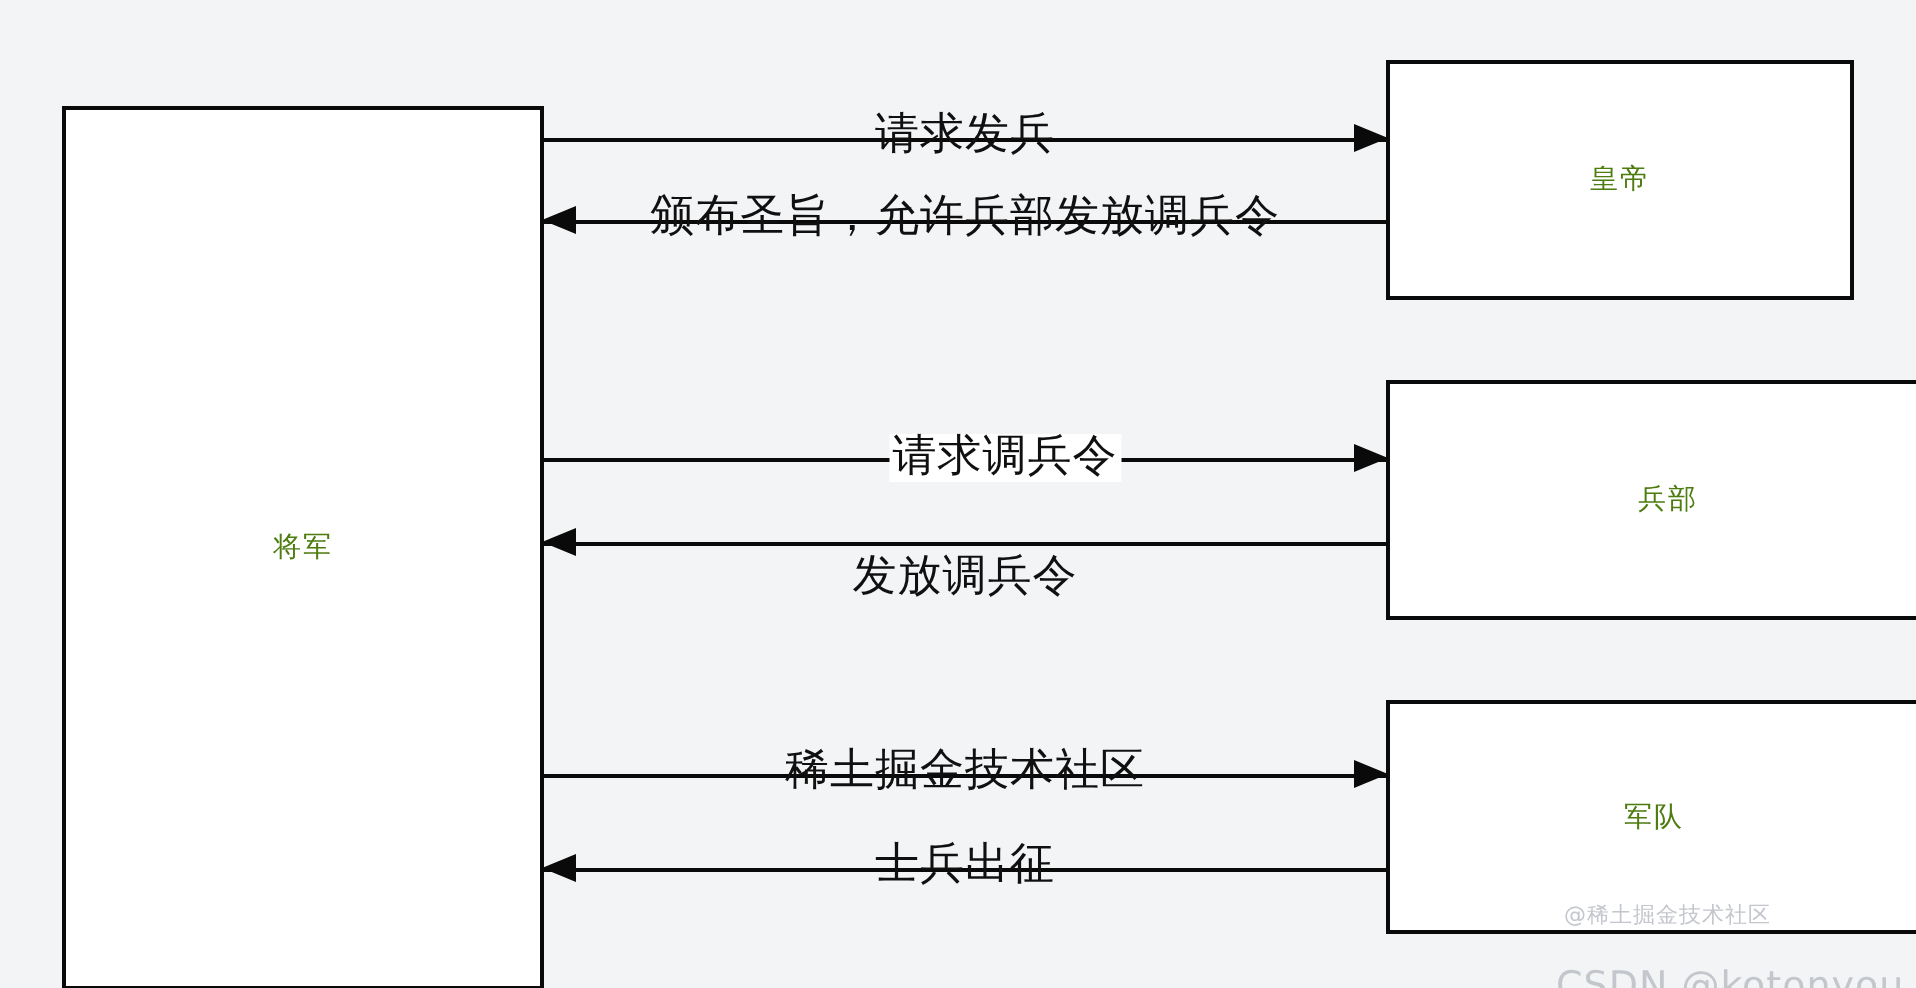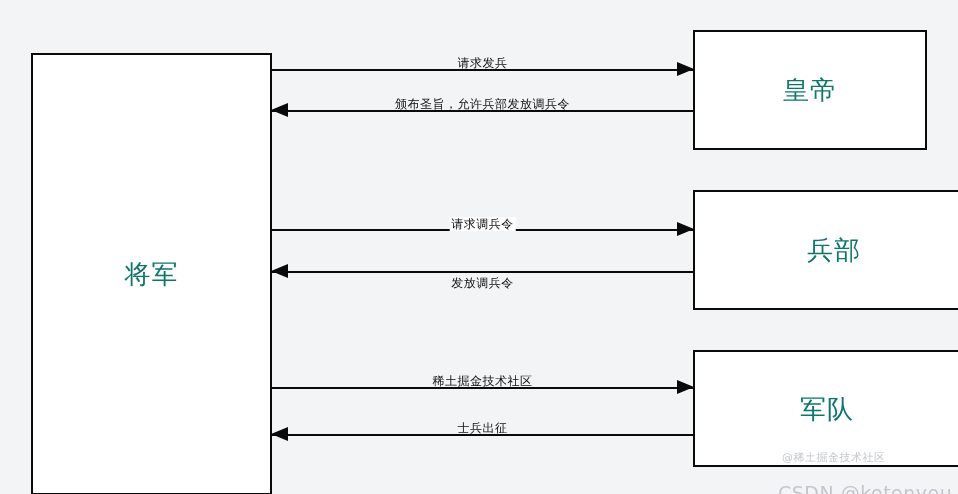--- a/index.html
+++ b/index.html
@@ -24,22 +24,22 @@
   .node {
     position: absolute;
     background: #ffffff;
     border: 2px solid #0a0a0a;
     box-sizing: border-box;
     display: flex;
     align-items: center;
     justify-content: center;
   }
   .node-label {
-    font-size: 26px;
-    color: #0f766e;
+    font-size: 14px;
+    color: #4d7c0f;
     line-height: 1;
     letter-spacing: 1px;
     white-space: nowrap;
     text-align: center;
   }
 
   #node-general { left: 31px;  top: 29px;  width: 241px; height: 442px; margin-top: 24px; }
   #node-emperor { left: 693px; top: 30px;  width: 234px; height: 120px; }
   #node-ministry{ left: 693px; top: 190px; width: 282px; height: 120px; }
   #node-army    { left: 693px; top: 350px; width: 268px; height: 117px; }
@@ -73,28 +73,28 @@
   }
   .msg.to-left .head {
     left: -1px;
     border-right: 17px solid #0a0a0a;
   }
   .msg .caption {
     position: absolute;
     left: 50%;
     transform: translateX(-50%);
     white-space: nowrap;
-    font-size: 12px;
+    font-size: 22px;
     color: #101010;
     letter-spacing: 0.5px;
     line-height: 1;
   }
   
   .msg.cap-over .caption  { top: -12px; background: transparent; }
-  .msg.cap-boxed .caption { top: -12px; background: #ffffff; padding: 1px 2px; }
+  .msg.cap-boxed .caption { top: -12px; background: #ffffff; padding: 1px 2px; margin-left: 20px; }
   .msg.cap-below .caption { top: 6px;  background: transparent; font-family: Liberation Serif, serif; }
 
   
   #msg-request-troops   { top: 69px;  }
   #msg-imperial-edict   { top: 110px; }
   #msg-request-order    { top: 229px; }
   #msg-issue-order      { top: 271px; }
   #msg-dispatch-soldier { top: 387px; }
   #msg-soldiers-march   { top: 434px; }
 

